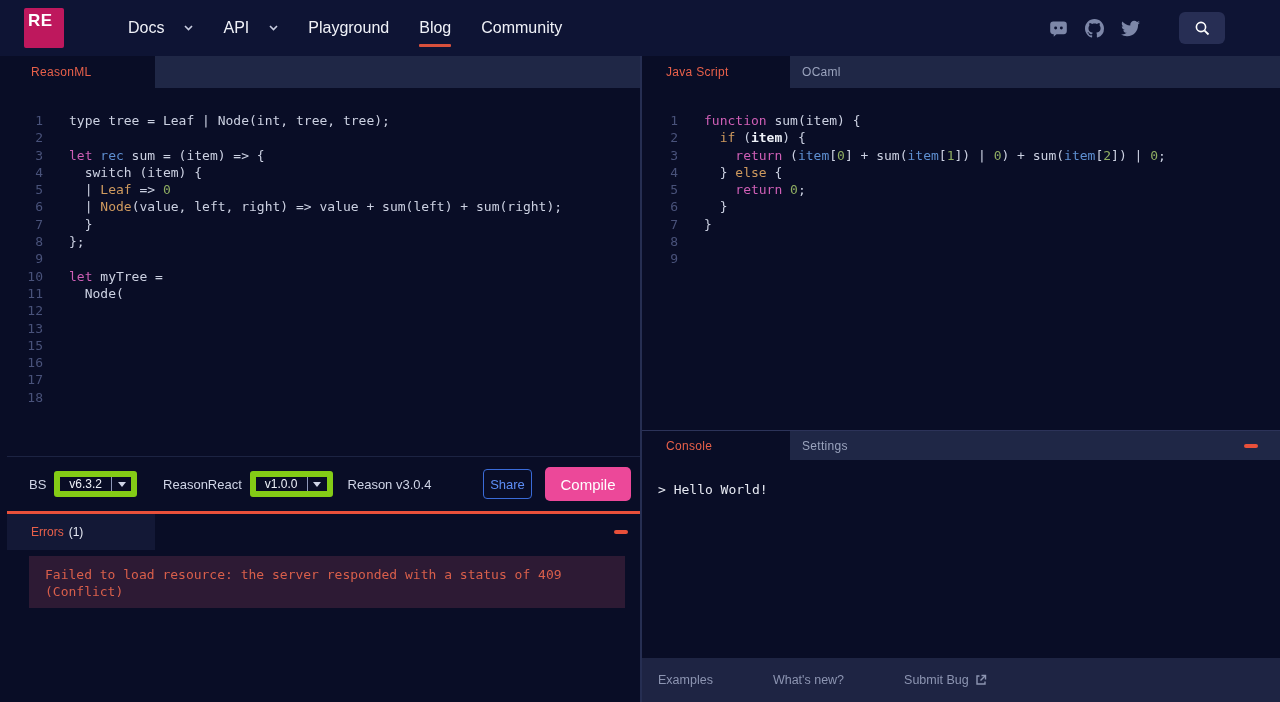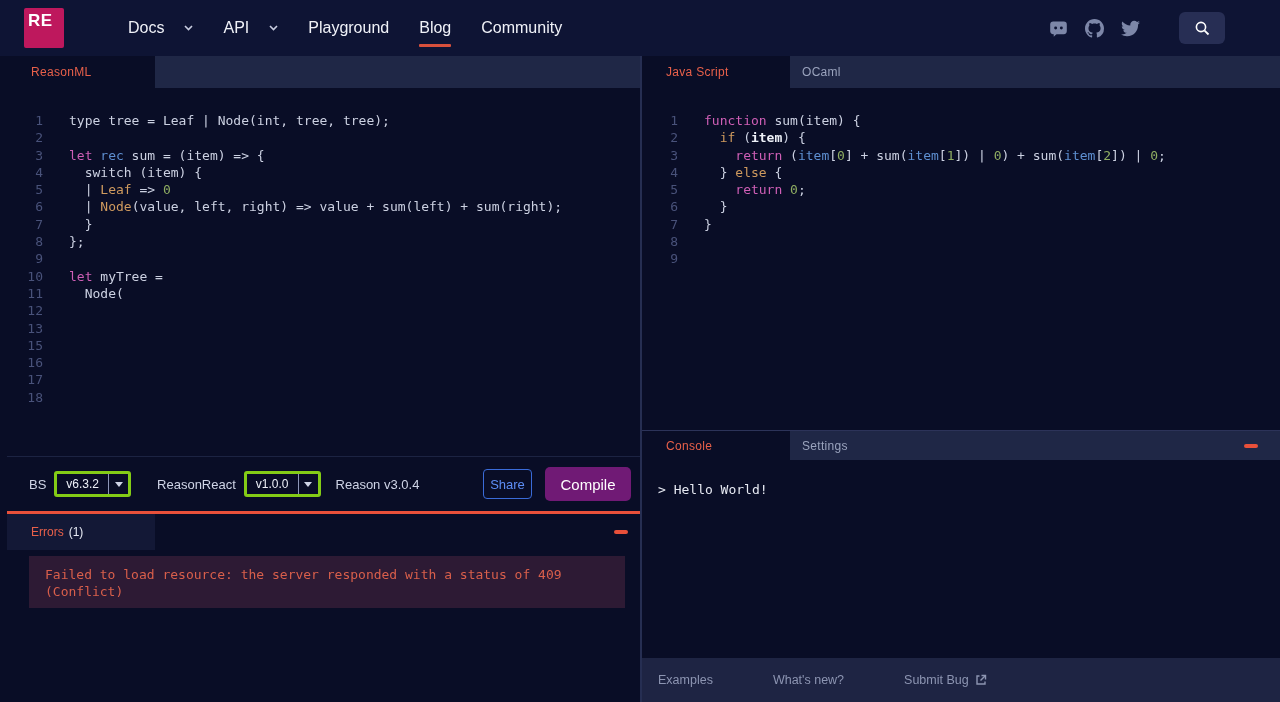--- a/index.html
+++ b/index.html
@@ -41,26 +41,26 @@
   .tok-kw3  { color:#5e8fd1; }
   .tok-num  { color:#8fad62; }
   .tok-bold { color:#eef1f8; font-weight:bold; }
 
   #editor-left  { top:32px; height:368px; padding-top:24px; }
   #editor-right { top:32px; height:342px; padding-top:24px; }
 
   
   .toolbar { position:absolute; top:400px; left:0; right:0; height:55px; display:flex; align-items:center; border-top:1px solid #1c2342; background:#090d26; }
   .tb-label { color:#cfd4e6; font-size:13px; }
-  .dropdown { display:flex; align-items:stretch; height:26px; border:3px solid #84cc16; border-radius:3px; margin-left:8px; cursor:pointer; }
+  .dropdown { display:flex; align-items:stretch; height:26px; border:6px solid #84cc16; border-radius:3px; margin-left:8px; cursor:pointer; }
   .dd-value { display:flex; align-items:center; padding:0 9px; color:#eef1f8; font-size:12px; }
   .dd-caret { display:flex; align-items:center; justify-content:center; width:20px; border-left:1px solid #8e97b8; }
   .dd-caret i { width:0; height:0; border-left:4px solid transparent; border-right:4px solid transparent; border-top:5px solid #cfd4e6; }
   .share-btn { margin-left:auto; height:30px; width:49px; background:transparent; border:1.5px solid #3a6bd8; border-radius:4px; color:#5d8df5; font-size:13px; font-weight:500; cursor:pointer; }
-  .compile-btn { margin-left:13px; margin-right:16px; height:34px; width:86px; background:#701a75; border:none; border-radius:5px; color:#fff; font-size:15px; cursor:pointer; }
+  .compile-btn { margin-left:13px; margin-right:16px; height:34px; width:86px; background:#ec4899; border:none; border-radius:5px; color:#fff; font-size:15px; cursor:pointer; }
 
   
   .errors-border { position:absolute; top:455px; left:0; right:0; height:3px; background:#e8503a; }
   .errors-header { position:absolute; top:458px; left:0; right:0; height:36px; display:flex; align-items:center; }
   .errors-tab { width:148px; height:36px; background:#131836; display:flex; align-items:center; padding-left:24px; gap:5px; font-size:12px; cursor:pointer; }
   .errors-title { color:#e8604a; font-weight:500; }
   .errors-count { color:#e5e8f2; }
   .dash { width:14px; height:4px; border-radius:2px; background:#e8503a; cursor:pointer; }
   .errors-dash { margin-left:auto; margin-right:19px; }
   .error-box { position:absolute; top:500px; left:22px; width:596px; height:52px; background:#2d1a34; padding:10px 16px; font-family:"DejaVu Sans Mono", monospace; font-size:13px; line-height:17px; color:#d95f4b; }

